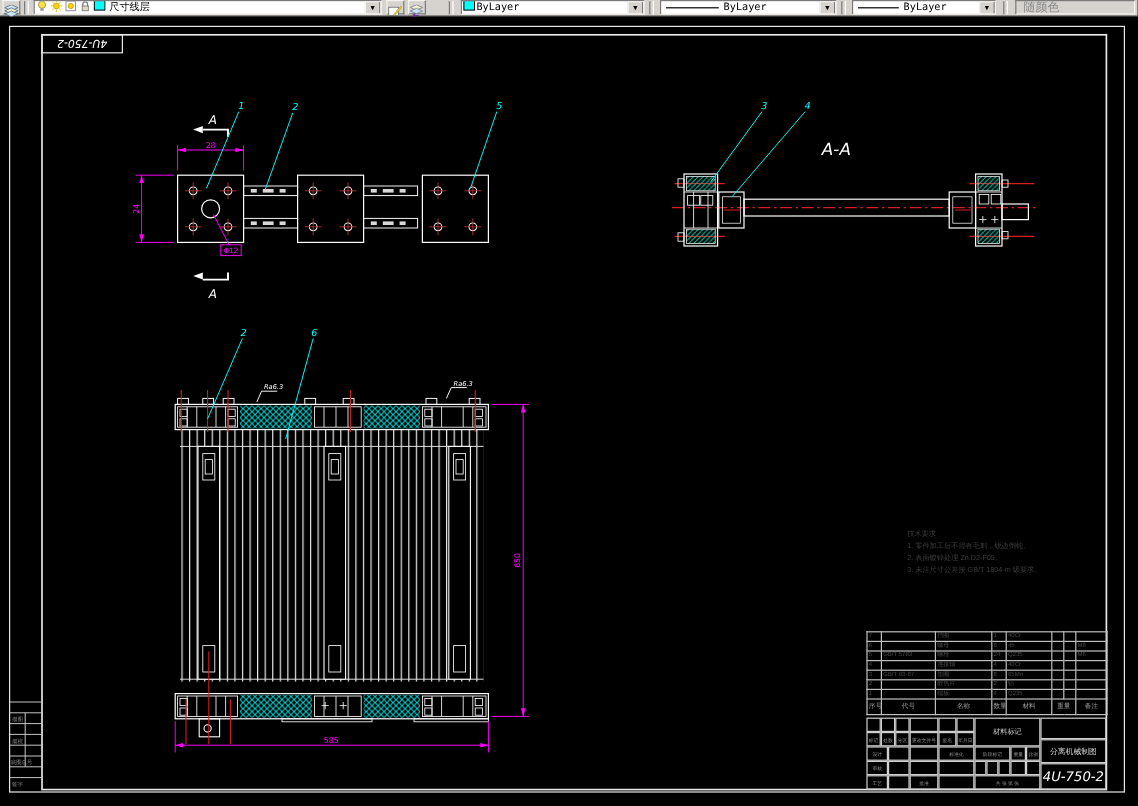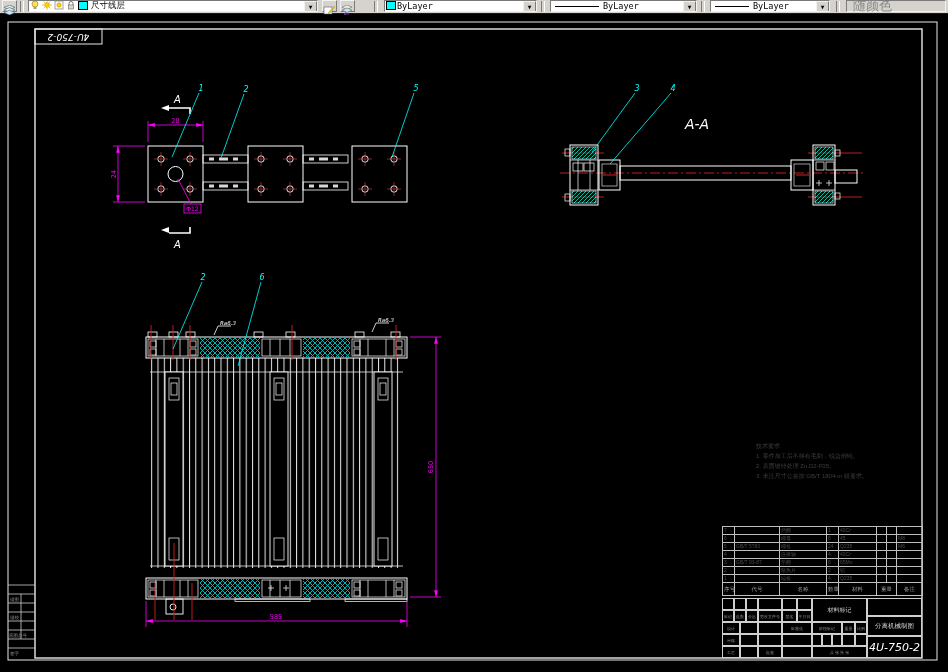--- a/index.html
+++ b/index.html
@@ -3,21 +3,21 @@
 <meta charset="utf-8">
 <style>
   html,body{margin:0;padding:0;background:#000;}
   body{width:948px;height:672px;position:relative;overflow:hidden;font-family:"Liberation Sans",sans-serif;}
   
   .toolbar{position:absolute;top:0;left:0;width:948px;height:13px;background:#d6d3ce;border-bottom:1px solid #1a1a1a;z-index:5;}
   .tbtn{position:absolute;top:0;height:12px;background:#d6d3ce;border:1px solid;border-color:#f4f2ee #7a7a7a #7a7a7a #f4f2ee;box-sizing:border-box;}
   .combo{position:absolute;top:0;height:12px;background:#fff;border:1px solid;border-color:#7a7a7a #f4f2ee #f4f2ee #7a7a7a;box-sizing:border-box;display:flex;align-items:center;font-size:8.5px;font-family:"DejaVu Sans Mono",monospace;color:#000;overflow:hidden;}
   .combo .arrow{position:absolute;right:0;top:0;width:11px;height:10px;background:#d6d3ce;border:1px solid;border-color:#f4f2ee #7a7a7a #7a7a7a #f4f2ee;font-size:6px;line-height:9px;text-align:center;color:#000;}
   .sep{position:absolute;top:1px;width:2px;height:11px;border-left:1px solid #7a7a7a;border-right:1px solid #fff;}
-  .disabledcombo{position:absolute;top:0;height:12px;background:#d6d3ce;border:1px solid;border-color:#7a7a7a #f4f2ee #f4f2ee #7a7a7a;box-sizing:border-box;display:flex;align-items:center;font-size:13px;color:#8a8a8a;}
+  .disabledcombo{position:absolute;top:0;height:12px;background:#d6d3ce;border:1px solid;border-color:#7a7a7a #f4f2ee #f4f2ee #7a7a7a;box-sizing:border-box;display:flex;align-items:center;font-size:10px;color:#8a8a8a;}
   .icon{display:inline-block;margin:0 1px;flex:0 0 auto;}
   .lsample{display:inline-block;width:44px;height:1px;background:#000;margin:0 4px;}
   
   .canvas{position:absolute;top:13px;left:0;width:948px;height:659px;background:#000;}
   .canvas svg{position:absolute;top:0;left:0;}
   
   .notes{position:absolute;left:756px;top:428px;width:175px;font-size:6px;line-height:10px;color:#3e3e3e;white-space:nowrap;}
   
   table.bom{position:absolute;left:722px;top:513px;width:200px;border-collapse:collapse;table-layout:fixed;}
   table.bom td{border:1px solid #bfbfbf;height:7px;font-size:5px;color:#4a4a4a;padding:0 1px;overflow:hidden;white-space:nowrap;line-height:7px;}

